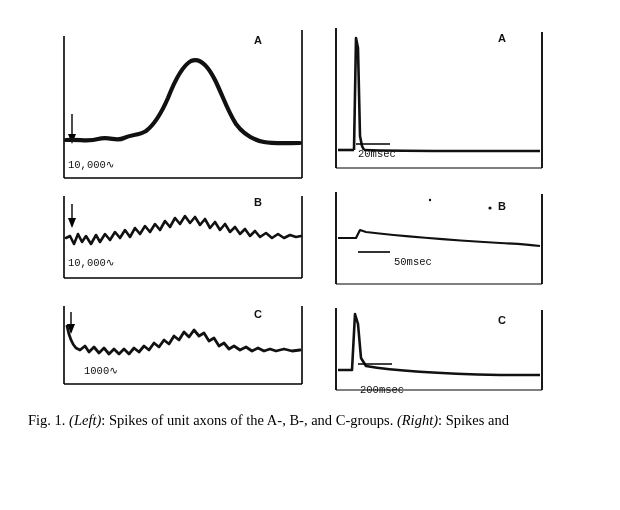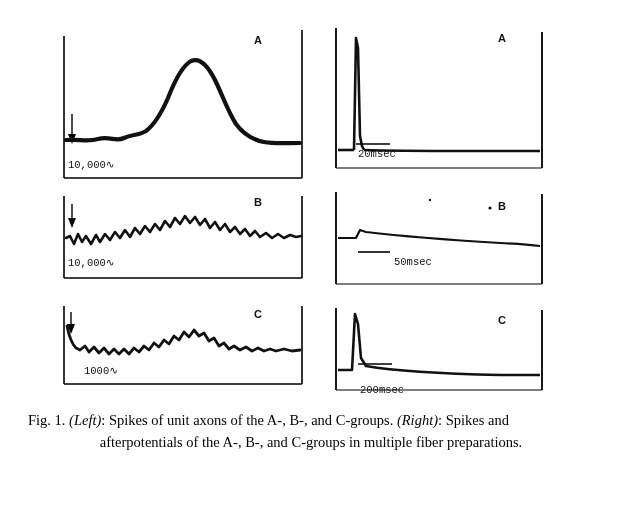--- a/index.html
+++ b/index.html
@@ -165,16 +165,15 @@
       <div class="panel-label" style="left:168px; top:10px;">C</div>
       <div class="scale-label" style="left:30px; top:80px;">200msec</div>
     </div>
 
   </div>
 
   <div class="caption">
     <span class="line1">
       <span>Fig. 1. </span><span class="ital">(Left)</span><span>: Spikes of unit axons of the A-, B-, and C-groups. </span><span class="ital">(Right)</span><span>: Spikes and</span>
     </span>
-    <span class="line2">afterpotentials of the A-, B-, and C-groups in multiple fiber preparations.</span>
   </div>
 
 </div>
 
 </body></html>

